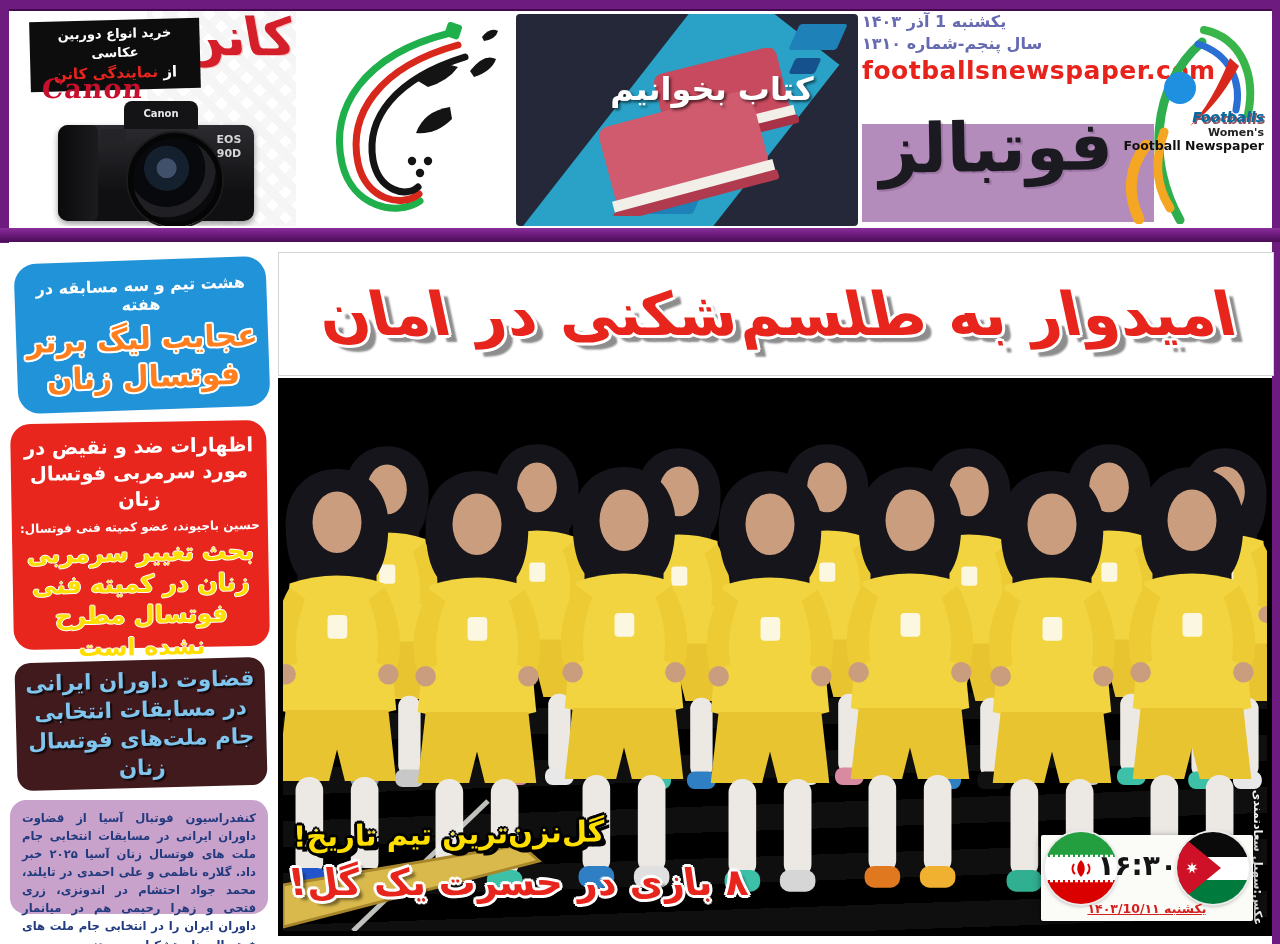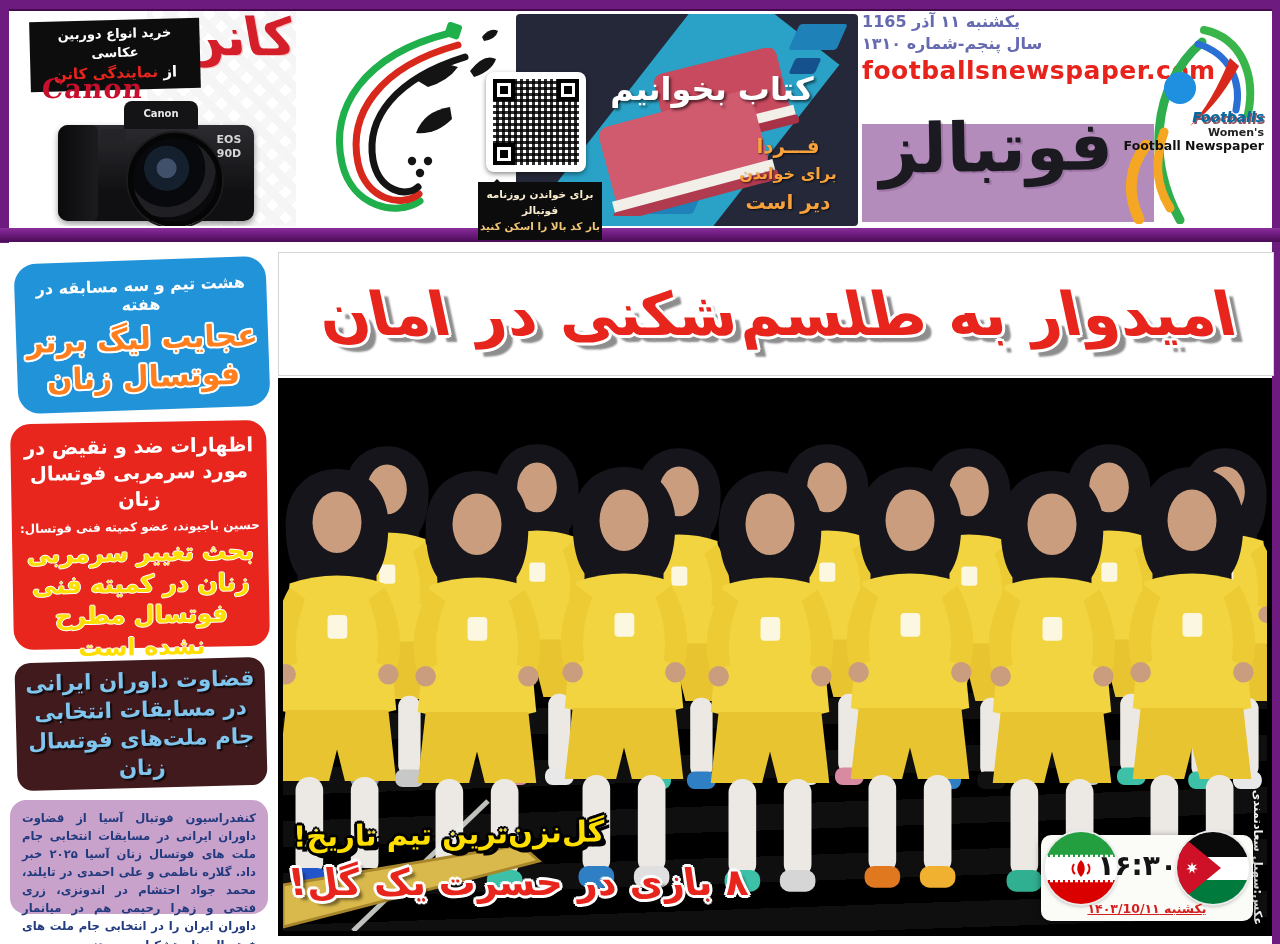--- a/index.html
+++ b/index.html
@@ -138,21 +138,21 @@
      background:repeating-linear-gradient(178deg,rgba(255,255,255,.06) 0 26px,rgba(0,0,0,.05) 26px 52px);}
   .scene{position:absolute;left:0;top:0;width:984px;height:548px;}
 
   .ov1{position:absolute;left:10px;top:434px;font-size:29px;font-weight:900;color:#ffdf00;transform:rotate(-1deg);
      text-shadow:-3px 0 0 #000,3px 0 0 #000,0 -3px 0 #000,0 3px 0 #000,-2px -2px 0 #000,2px -2px 0 #000,
        -2px 2px 0 #000,2px 2px 0 #000,5px 5px 0 #000;z-index:6;}
   .ov2{position:absolute;left:6px;top:478px;font-size:37px;font-weight:900;color:#e8251d;transform:skewX(8deg);
      text-shadow:-3px 0 0 #fff,3px 0 0 #fff,0 -3px 0 #fff,0 3px 0 #fff,-2px -2px 0 #fff,2px -2px 0 #fff,
        -2px 2px 0 #fff,2px 2px 0 #fff,5px 5px 3px rgba(0,0,0,.45);z-index:6;}
 
-  .match{position:absolute;right:14px;bottom:10px;width:212px;height:86px;background:#fbfbf8;border-radius:10px;
+  .match{position:absolute;right:14px;bottom:10px;width:212px;height:86px;background:#fbfbf8;border-radius:2px;
      box-shadow:0 2px 7px rgba(0,0,0,.5);z-index:7;}
   .flag{position:absolute;top:-3px;width:72px;height:72px;border-radius:50%;overflow:hidden;
      box-shadow:0 0 0 2px #ececec,0 2px 4px rgba(0,0,0,.35);}
   .flag.iran{left:4px;} .flag.jordan{right:4px;}
   .flag svg{display:block;width:72px;height:72px;}
   .match .time{position:absolute;left:76px;right:76px;top:14px;text-align:center;font-size:28px;font-weight:900;color:#141414;}
   .match .mdate{position:absolute;left:0;right:0;bottom:5px;text-align:center;font-size:12.5px;font-weight:900;
      color:#d41f1f;text-decoration:underline;}
 
   .credit{position:absolute;right:2px;bottom:6px;transform-origin:100% 100%;transform:rotate(90deg) translateY(100%);
@@ -214,43 +214,25 @@
         <rect x="66" y="74" width="134" height="12" fill="#f2efe9"></rect>
         <rect x="64" y="84" width="138" height="9" rx="3" fill="#a83246"></rect>
       </g>
       <g transform="rotate(-15 100 120)">
         <rect x="18" y="58" width="158" height="80" rx="10" fill="#d05a6e"></rect>
         <rect x="14" y="132" width="166" height="13" fill="#f2efe9"></rect>
         <rect x="12" y="143" width="170" height="10" rx="3" fill="#b03a4e"></rect>
       </g>
     </svg>
     <div class="book-title rtl">کتاب بخوانیم</div>
-    <div class="book-lines rtl">
-      <div class="bl1">فـــردا</div>
-      <div class="bl2">برای خواندن</div>
-      <div class="bl3">دیر است</div>
-    </div>
-  </div>
-
-  <div class="qr-block">
-    <div class="qr-box">
-      <div class="qr">
-        <div class="qf tl"></div>
-          <div class="qf tr"></div>
-          <div class="qf bl"></div>
-      </div>
-    </div>
-    <div class="qr-caption rtl">
-      <div class="qc1">برای خواندن روزنامه فوتبالز</div>
-      <div class="qc2">بار کد بالا را اسکن کنید</div>
-    </div>
-  </div>
+  </div>
+
 
   <div class="masthead">
-    <div class="mh-date rtl">یکشنبه ۱۱ آذر 1165</div>
+    <div class="mh-date rtl">یکشنبه 1 آذر ۱۴۰۳</div>
     <div class="mh-issue rtl">سال پنجم-شماره ۱۳۱۰</div>
     <div class="mh-site">footballsnewspaper.com</div>
     <div class="logo-band"></div>
     <div class="logo-fa rtl">فوتبالز</div>
     <svg class="logo-swoosh" viewBox="0 0 42 84">
       <path d="M32,5 C15,28 13,54 25,79" stroke="#f5a623" stroke-width="11" fill="none" stroke-linecap="round"></path>
     </svg>
     <svg class="mh-figure" viewBox="0 0 118 210">
       <path d="M34,206 C2,150 4,74 56,28" fill="none" stroke="#2fae4e" stroke-width="9" stroke-linecap="round"></path>
       <path d="M58,16 C96,24 110,62 102,100" fill="none" stroke="#39b54a" stroke-width="8" stroke-linecap="round"></path>

